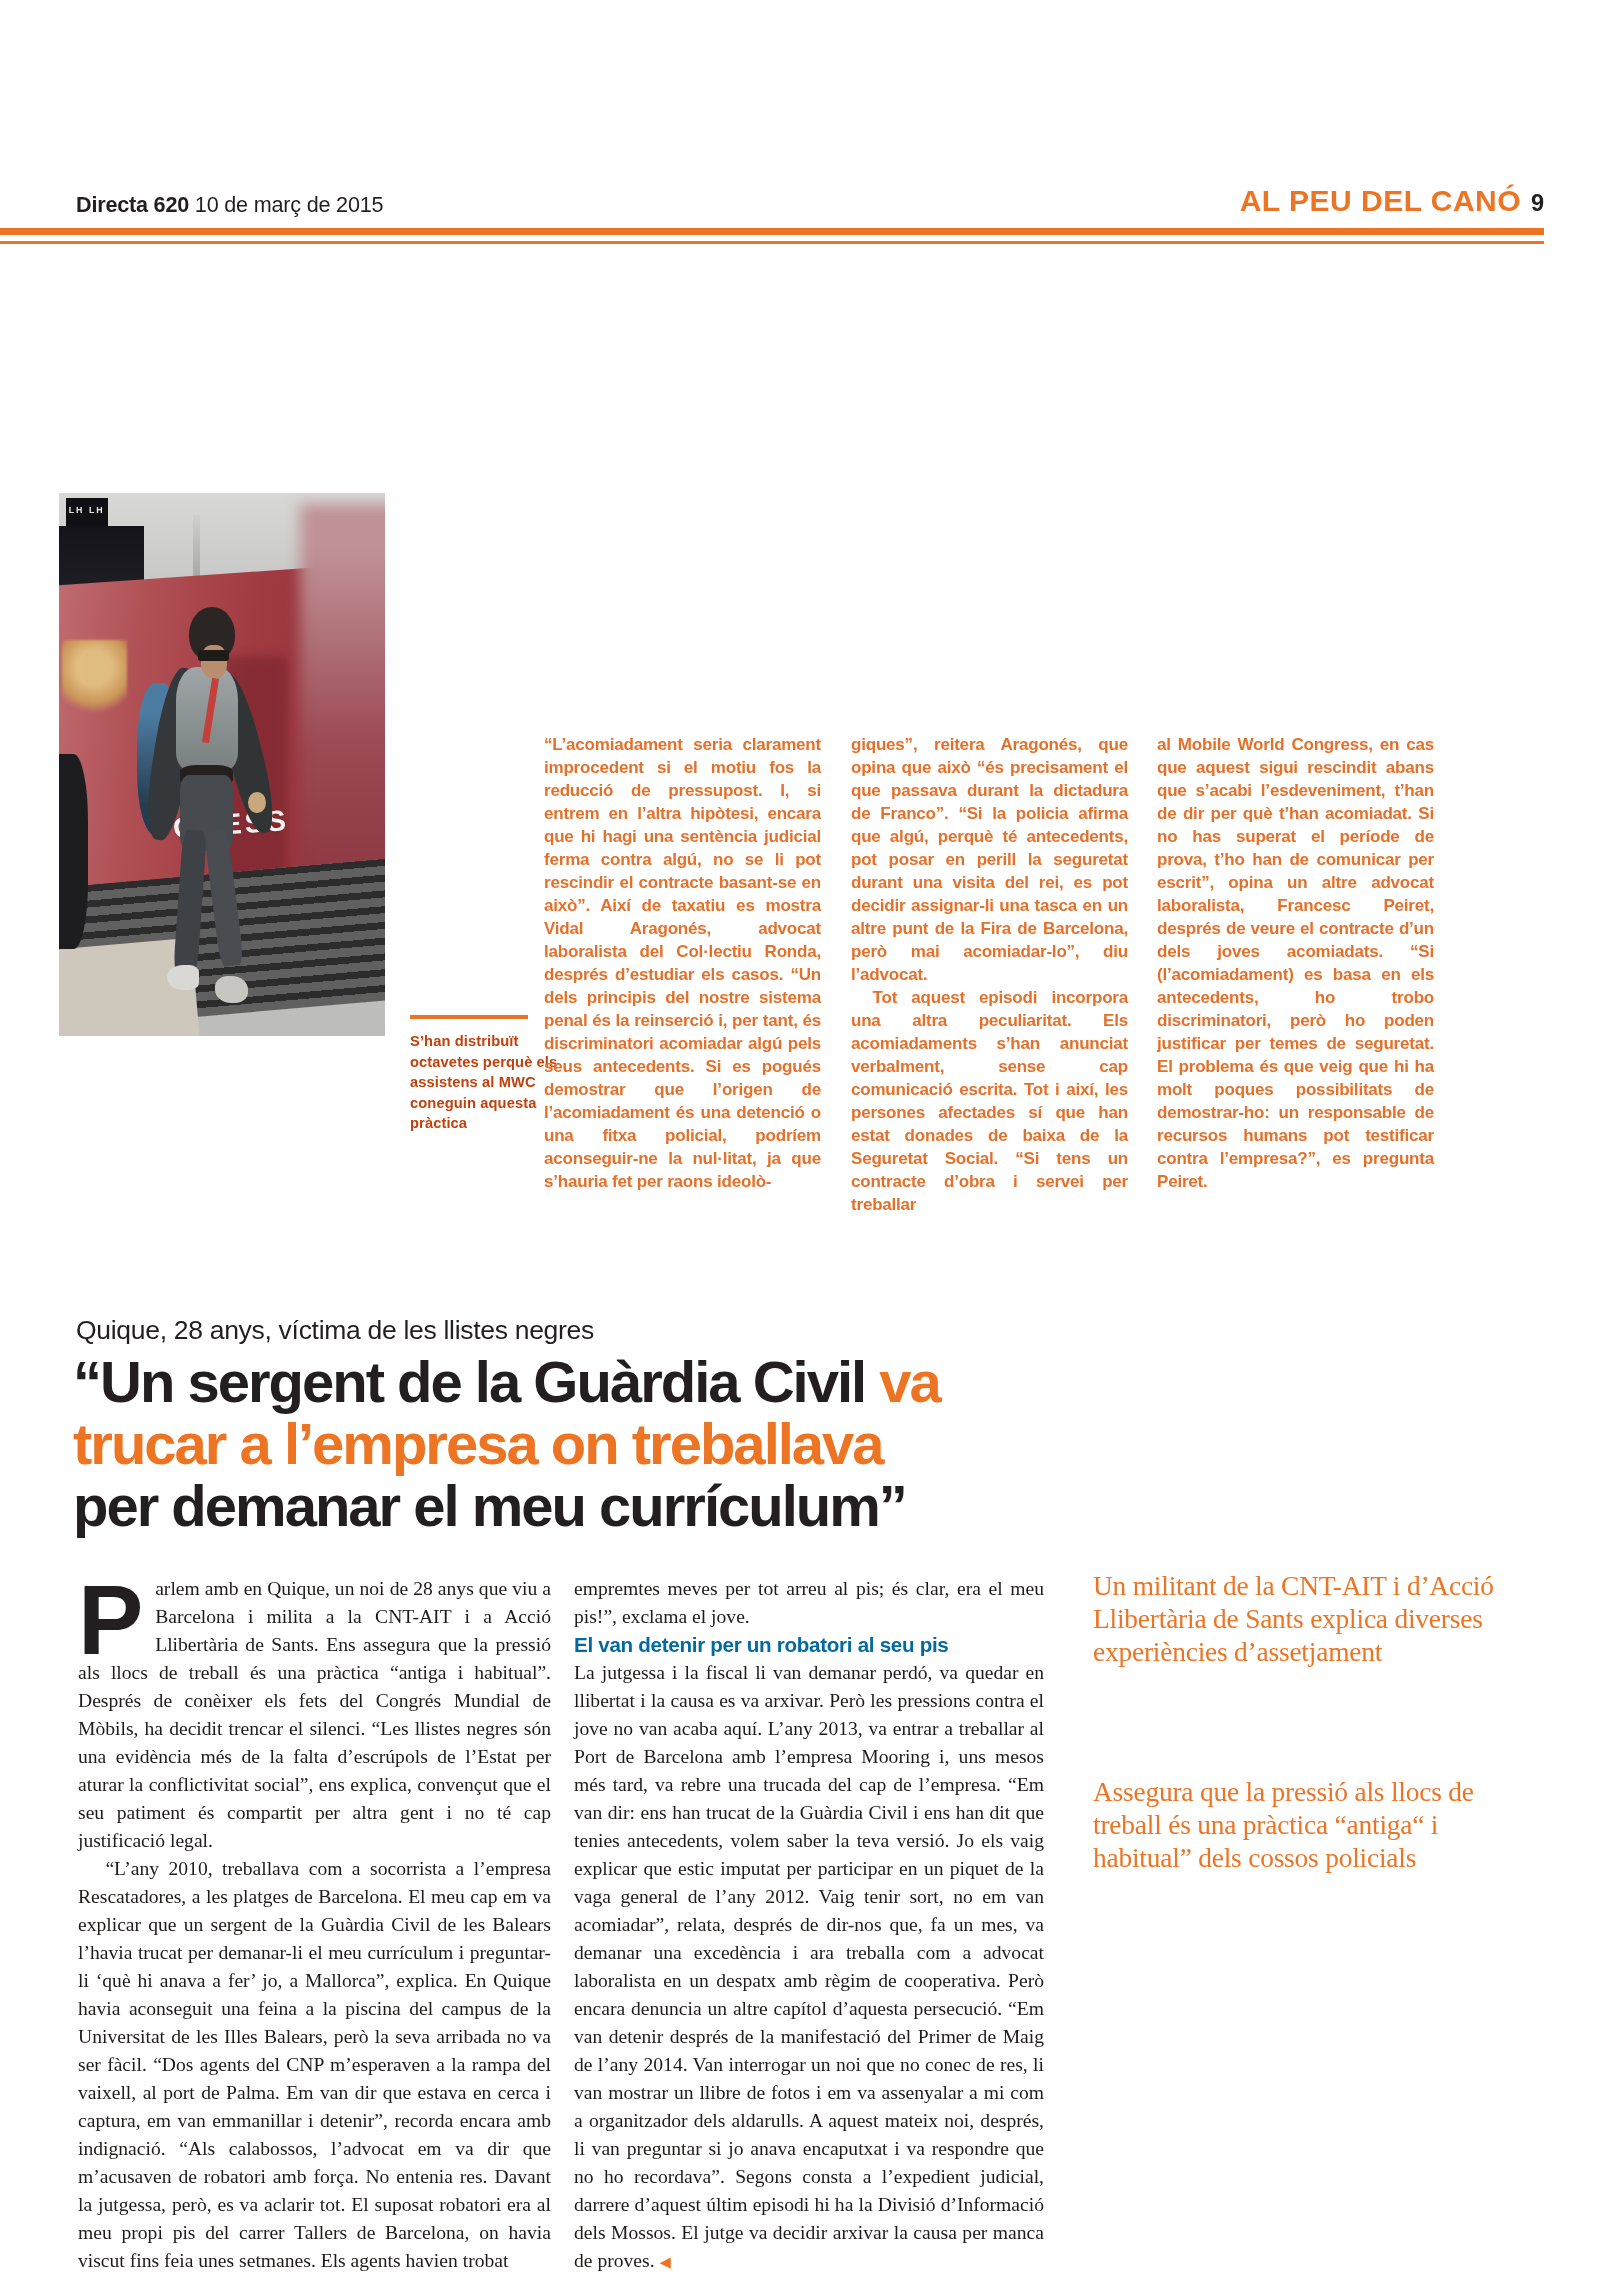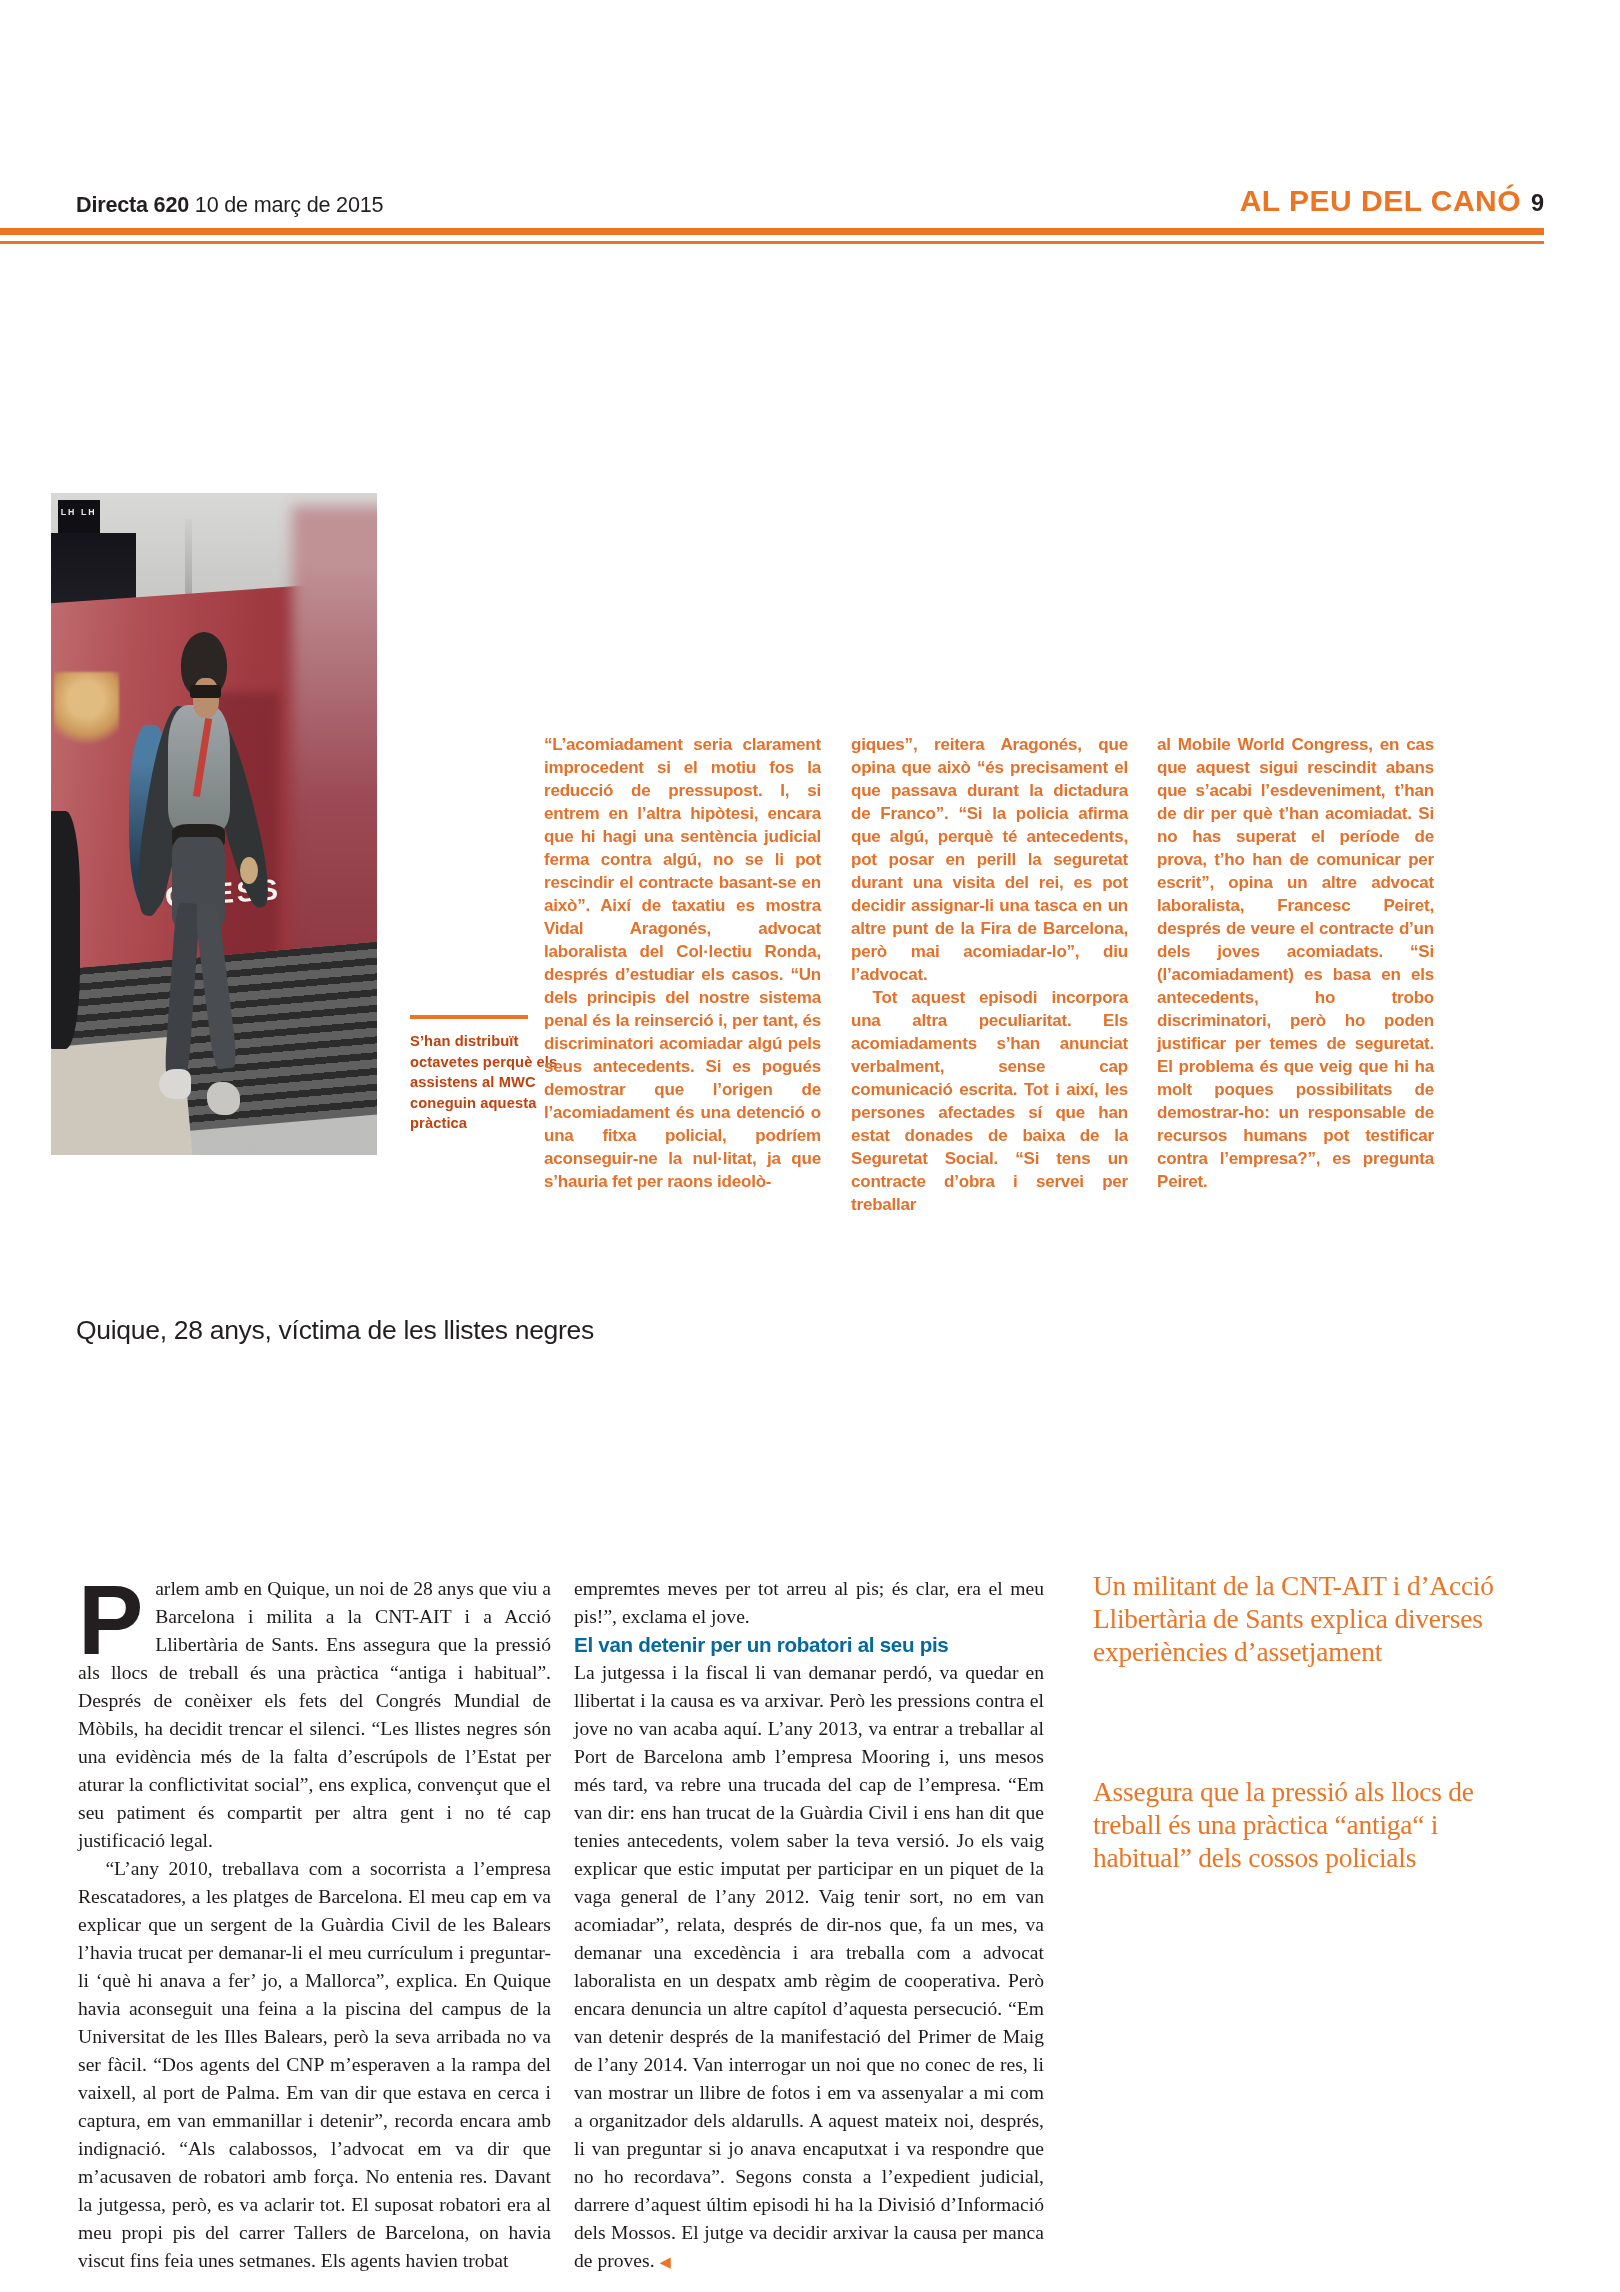--- a/index.html
+++ b/index.html
@@ -9,21 +9,21 @@
   
   .masthead{position:absolute;left:76px;top:192px;font-size:21.6px;letter-spacing:-0.2px;}
   .masthead b{font-weight:bold;}
   .section-head{position:absolute;right:76px;top:184px;text-align:right;white-space:nowrap;}
   .section-title{color:#ec7423;font-weight:bold;font-size:30px;letter-spacing:0.5px;}
   .page-number{color:#231f20;font-weight:bold;font-size:23.5px;margin-left:9.8px;}
   .rule-thick{position:absolute;left:0;top:228px;width:1544px;height:6.9px;background:#ec7423;}
   .rule-thin{position:absolute;left:0;top:241px;width:1544px;height:2.9px;background:#ec7423;}
 
   
-  .photo{position:absolute;left:51px;top:493px;width:326px;height:662px;overflow:hidden;
+  .photo{position:absolute;left:59px;top:493px;width:326px;height:543px;overflow:hidden;
          background:linear-gradient(#d8d8d6 0%,#c6c6c4 18%,#bdbdbb 100%);}
   .photo *{position:absolute;}
   .ph-toptag{left:2%;top:1%;width:13%;height:5%;background:#101014;color:#e8e8e8;
              font-size:8.8px;font-weight:bold;text-align:center;line-height:25.5px;letter-spacing:2px;}
   .ph-billboard{left:0;top:6%;width:26%;height:26%;background:linear-gradient(#14141a,#2a2a31);}
   .ph-pole{left:41%;top:4%;width:7.8px;height:38%;background:linear-gradient(#cfcfcd,#4c4c4c);}
   .ph-wall{left:-6%;top:15%;width:115%;height:60%;transform:rotate(-4deg);
            background:linear-gradient(100deg,#c47578 0%,#b05055 28%,#a03a41 55%,#8d2f36 100%);}
   .ph-wall-blur{right:-6%;top:2%;width:32%;height:80%;filter:blur(6.9px);
                 background:linear-gradient(#c09296 10%,#9c4a55 55%,#8c3640 90%);}
@@ -139,20 +139,25 @@
   </div>
   <div class="op-col op-col2">
     <p>giques”, reitera Aragonés, que opina que això “és precisament el que passava durant la dictadura de Franco”. “Si la policia afirma que algú, perquè té antecedents, pot posar en perill la seguretat durant una visita del rei, es pot decidir assignar-li una tasca en un altre punt de la Fira de Barcelona, però mai acomiadar-lo”, diu l’advocat.</p>
     <p class="ind">Tot aquest episodi incorpora una altra peculiaritat. Els acomiadaments s’han anunciat verbalment, sense cap comunicació escrita. Tot i així, les persones afectades sí que han estat donades de baixa de la Seguretat Social. “Si tens un contracte d’obra i servei per treballar</p>
   </div>
   <div class="op-col op-col3">
     <p>al Mobile World Congress, en cas que aquest sigui rescindit abans que s’acabi l’esdeveniment, t’han de dir per què t’han acomiadat. Si no has superat el període de prova, t’ho han de comunicar per escrit”, opina un altre advocat laboralista, Francesc Peiret, després de veure el contracte d’un dels joves acomiadats. “Si (l’acomiadament) es basa en els antecedents, ho trobo discriminatori, però ho poden justificar per temes de seguretat. El problema és que veig que hi ha molt poques possibilitats de demostrar-ho: un responsable de recursos humans pot testificar contra l’empresa?”, es pregunta Peiret.</p>
   </div>
 
   <div class="kicker">Quique, 28 anys, víctima de les llistes negres</div>
+  <div class="big-headline">
+    <div><span>“Un sergent de la Guàrdia Civil </span><span class="orange">va</span></div>
+    <div class="orange">trucar a l’empresa on treballava</div>
+    <div>per demanar el meu currículum”</div>
+  </div>
 
   <div class="body-col col-a">
     <p><span class="dropcap">P</span><span>arlem amb en Quique, un noi de 28 anys que viu a Barcelona i milita a la CNT-AIT i a Acció Llibertària de Sants. Ens assegura que la pressió als llocs de treball és una pràctica “antiga i habitual”. Després de conèixer els fets del Congrés Mundial de Mòbils, ha decidit trencar el silenci. “Les llistes negres són una evidència més de la falta d’escrúpols de l’Estat per aturar la conflictivitat social”, ens explica, convençut que el seu patiment és compartit per altra gent i no té cap justificació legal.</span></p>
     <p class="ind">“L’any 2010, treballava com a socorrista a l’empresa Rescatadores, a les platges de Barcelona. El meu cap em va explicar que un sergent de la Guàrdia Civil de les Balears l’havia trucat per demanar-li el meu currículum i preguntar-li ‘què hi anava a fer’ jo, a Mallorca”, explica. En Quique havia aconseguit una feina a la piscina del campus de la Universitat de les Illes Balears, però la seva arribada no va ser fàcil. “Dos agents del CNP m’esperaven a la rampa del vaixell, al port de Palma. Em van dir que estava en cerca i captura, em van emmanillar i detenir”, recorda encara amb indignació. “Als calabossos, l’advocat em va dir que m’acusaven de robatori amb força. No entenia res. Davant la jutgessa, però, es va aclarir tot. El suposat robatori era al meu propi pis del carrer Tallers de Barcelona, on havia viscut fins feia unes setmanes. Els agents havien trobat</p>
   </div>
 
   <div class="body-col col-b">
     <p>empremtes meves per tot arreu al pis; és clar, era el meu pis!”, exclama el jove.</p>
     <p class="subhead">El van detenir per un robatori al seu pis</p>
     <p><span>La jutgessa i la fiscal li van demanar perdó, va quedar en llibertat i la causa es va arxivar. Però les pressions contra el jove no van acaba aquí. L’any 2013, va entrar a treballar al Port de Barcelona amb l’empresa Mooring i, uns mesos més tard, va rebre una trucada del cap de l’empresa. “Em van dir: ens han trucat de la Guàrdia Civil i ens han dit que tenies antecedents, volem saber la teva versió. Jo els vaig explicar que estic imputat per participar en un piquet de la vaga general de l’any 2012. Vaig tenir sort, no em van acomiadar”, relata, després de dir-nos que, fa un mes, va demanar una excedència i ara treballa com a advocat laboralista en un despatx amb règim de cooperativa. Però encara denuncia un altre capítol d’aquesta persecució. “Em van detenir després de la manifestació del Primer de Maig de l’any 2014. Van interrogar un noi que no conec de res, li van mostrar un llibre de fotos i em va assenyalar a mi com a organitzador dels aldarulls. A aquest mateix noi, després, li van preguntar si jo anava encaputxat i va respondre que no ho recordava”. Segons consta a l’expedient judicial, darrere d’aquest últim episodi hi ha la Divisió d’Informació dels Mossos. El jutge va decidir arxivar la causa per manca de proves. </span><span class="end-marker">◀</span></p>

